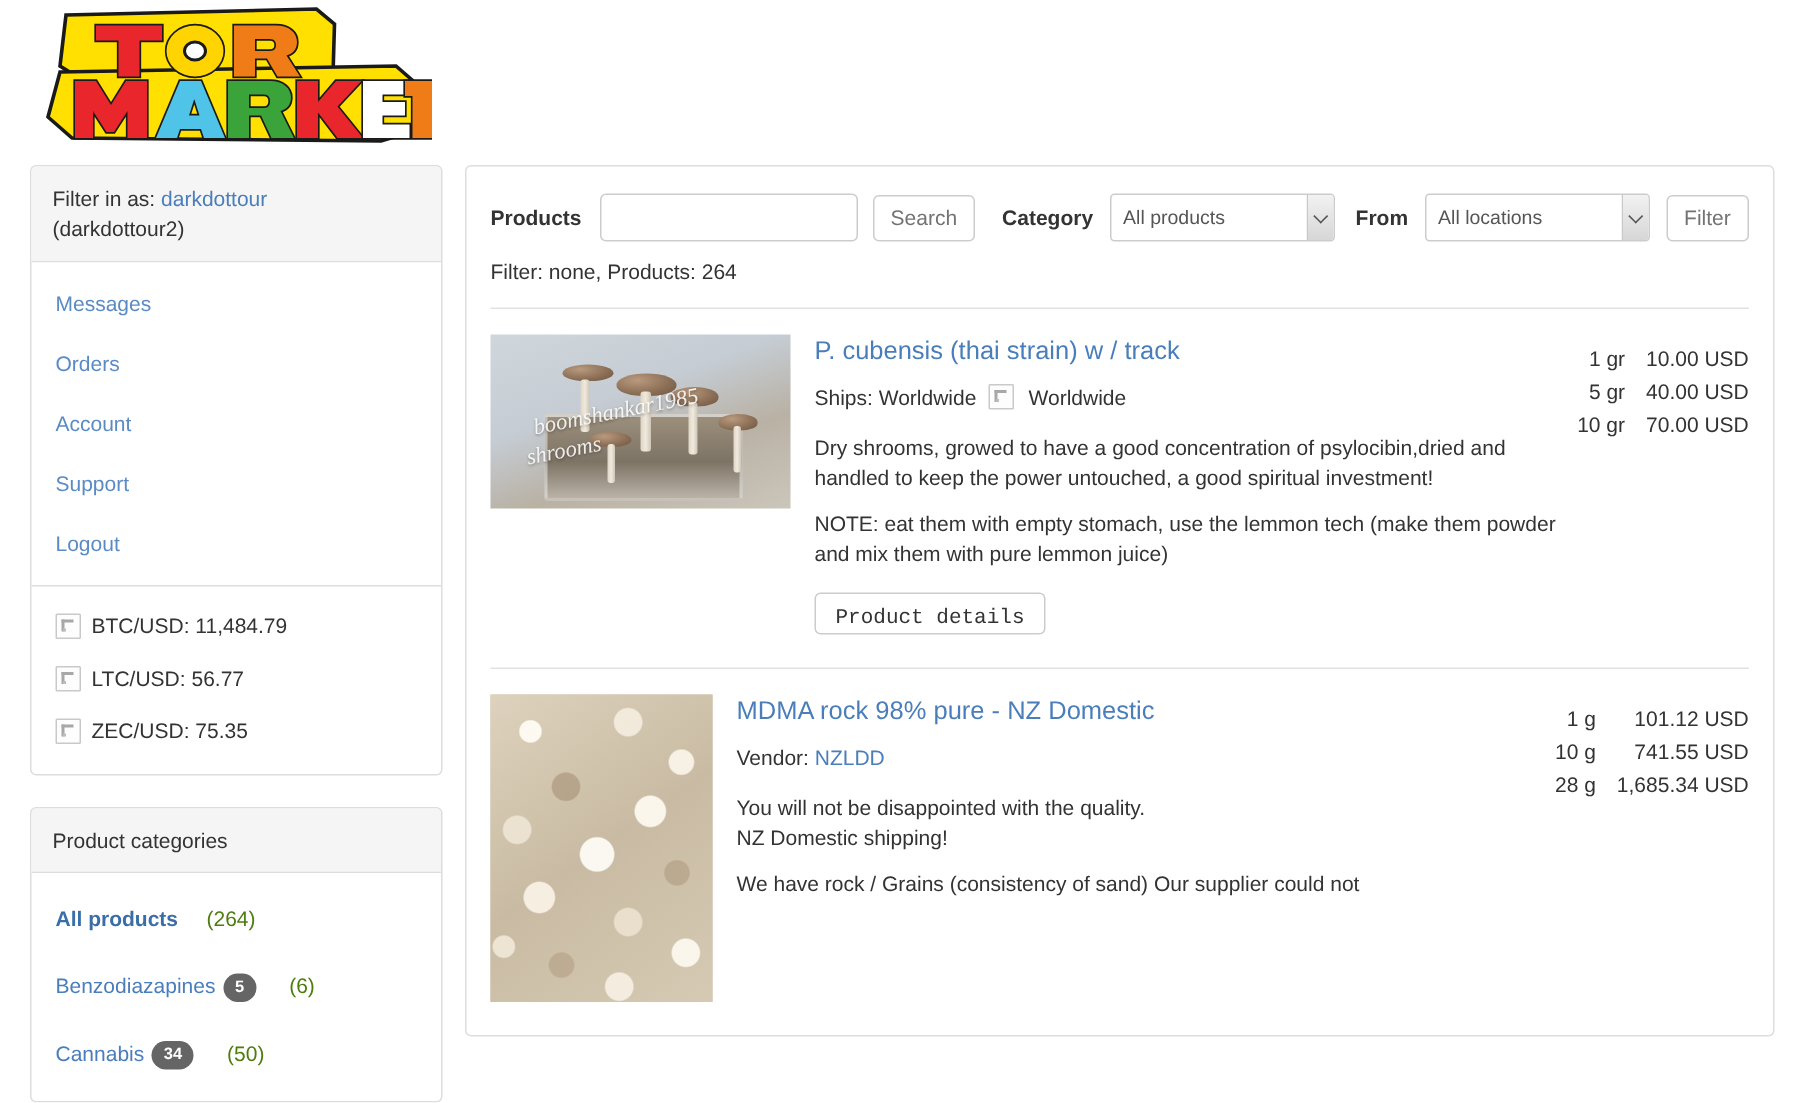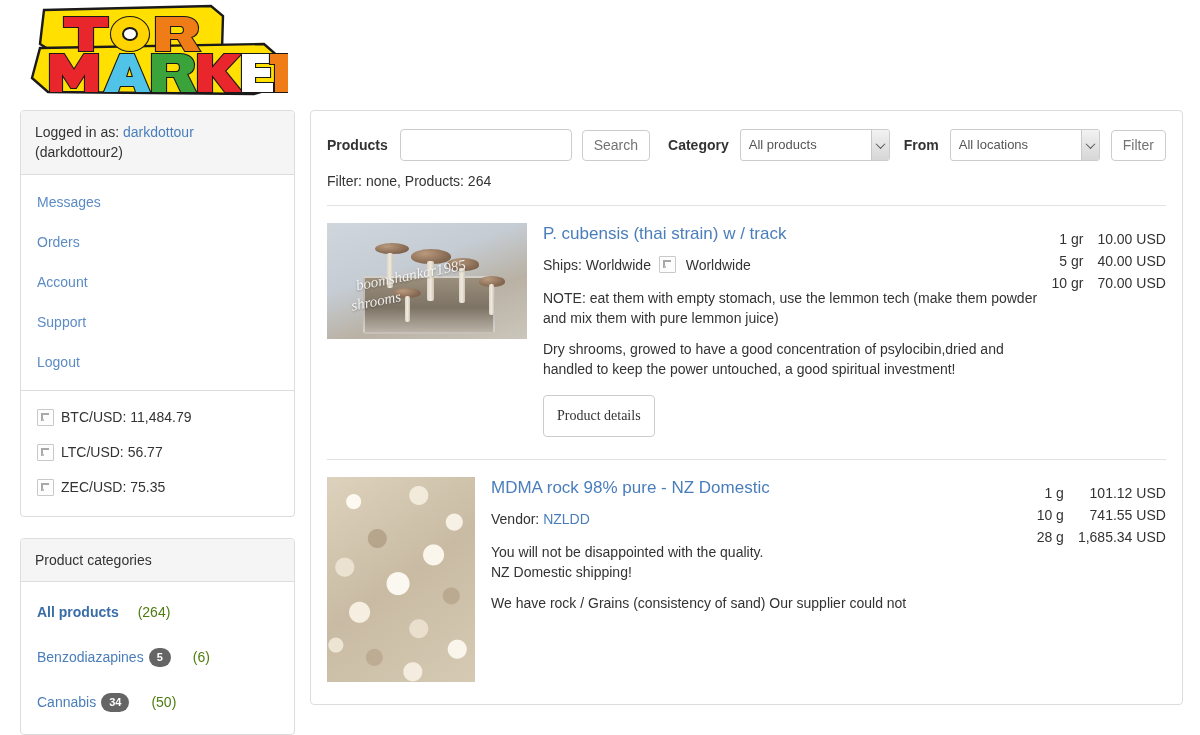--- a/index.html
+++ b/index.html
@@ -229,30 +229,30 @@
   .price-table td {
     font-size: 14px;
     color: #333333;
     padding: 3px 0;
     white-space: nowrap;
     text-align: right;
   }
   .price-table td.amt { padding-right: 14px; }
   .btn-details {
     margin-top: 16px;
-    height: 42px;
+    height: 28px;
     line-height: 32px;
     padding: 0 13px;
     border: 1px solid #cccccc;
     border-radius: 4px;
     background: #ffffff;
     font-size: 14px;
     color: #333;
     cursor: pointer;
-    font-family: Liberation Serif, serif;
+    font-family: Liberation Mono, monospace;
   }
 
   
   .thumb-shroom {
     width: 200px; height: 116px;
     position: relative;
     overflow: hidden;
     background: linear-gradient(160deg, #cfd6dc 0%, #c5ccd3 38%, #b9b1a4 66%, #cbc6bb 100%);
   }
   .thumb-shroom .tray {
@@ -344,21 +344,21 @@
     </svg>
   </div>
 </div>
 
 <div class="page">
 
   <div class="sidebar">
 
     <div class="panel">
       <div class="panel-heading">
-        <span>Logged in as:</span>
+        <span>Filter in as:</span>
         <a href="#">darkdottour</a><br>
         <span>(darkdottour2)</span>
       </div>
       <div style="padding:11px 0 12px 0;">
         <ul class="navlist">
           <li>
               <a href="#">Messages</a>
             </li>
           <li>
               <a href="#">Orders</a>
@@ -457,22 +457,22 @@
             </div>
           </div>
           <div class="info">
             <div class="ptitle">P. cubensis (thai strain) w / track</div>
             <div class="pmeta">
               <span>Ships:</span>
               <span>Worldwide</span>
               <span class="broken-img inline"></span>
               <span>Worldwide</span>
             </div>
+            <div class="pdesc">Dry shrooms, growed to have a good concentration of psylocibin,dried and handled to keep the power untouched, a good spiritual investment!</div>
             <div class="pdesc">NOTE: eat them with empty stomach, use the lemmon tech (make them powder and mix them with pure lemmon juice)</div>
-            <div class="pdesc">Dry shrooms, growed to have a good concentration of psylocibin,dried and handled to keep the power untouched, a good spiritual investment!</div>
             <button class="btn-details">Product details</button>
           </div>
           <div class="prices">
             <table class="price-table">
               <tbody>
                   <tr>
                 <td class="amt">1 gr</td>
                 <td>10.00 USD</td>
               </tr>
               <tr>

